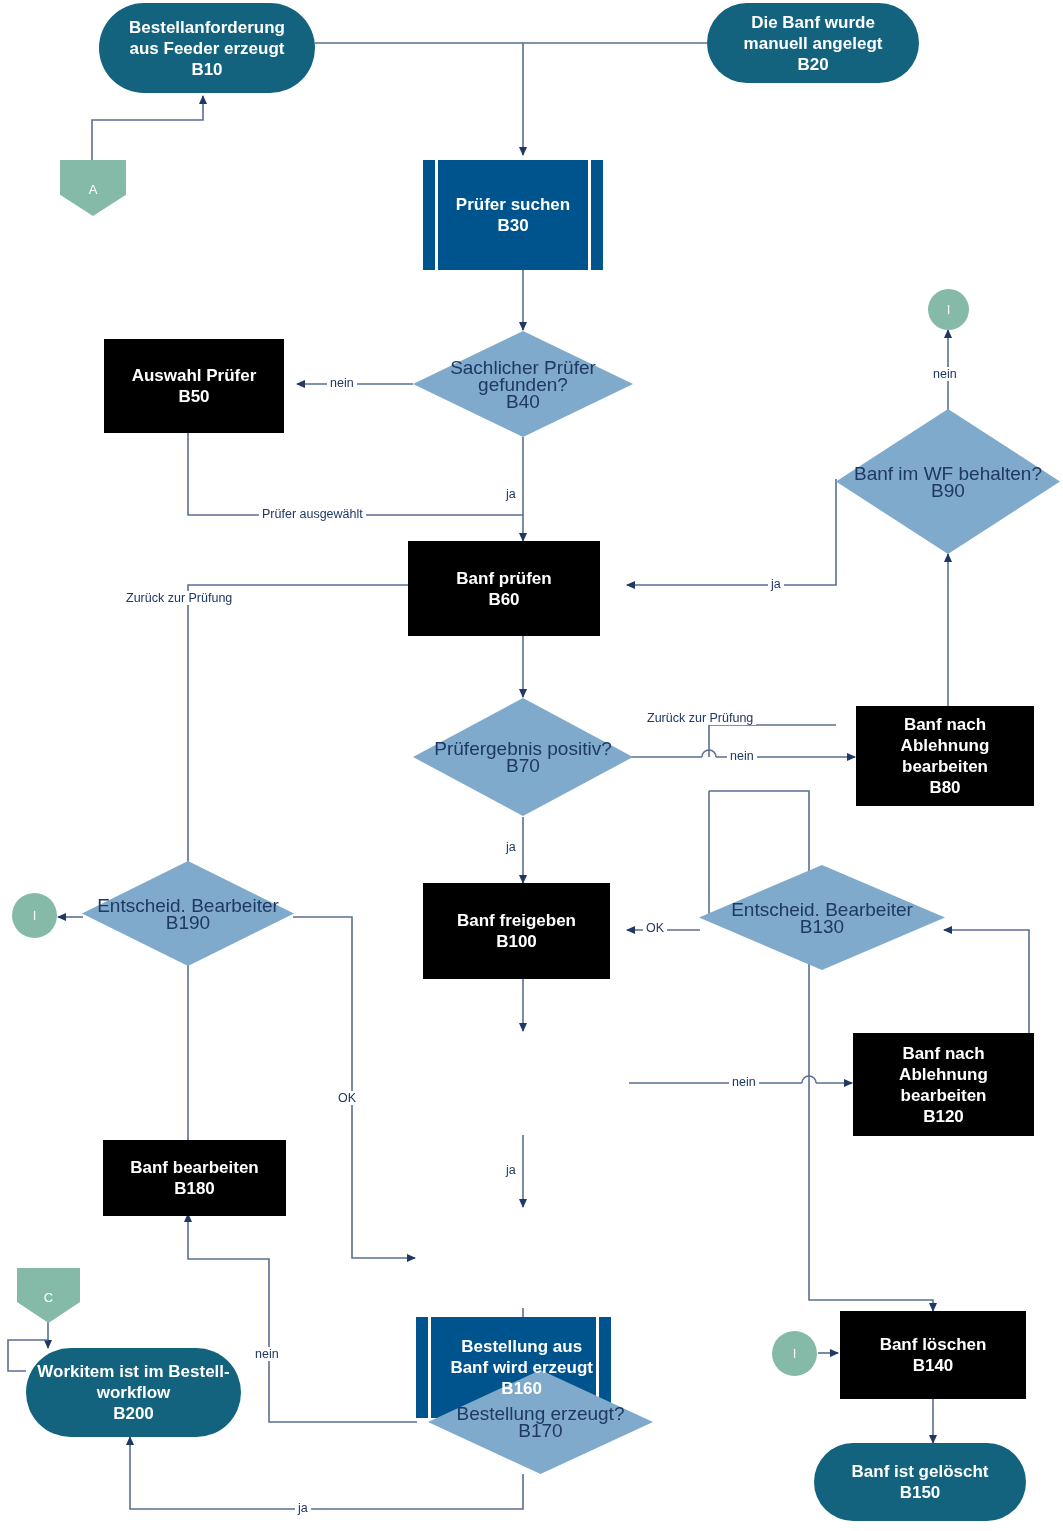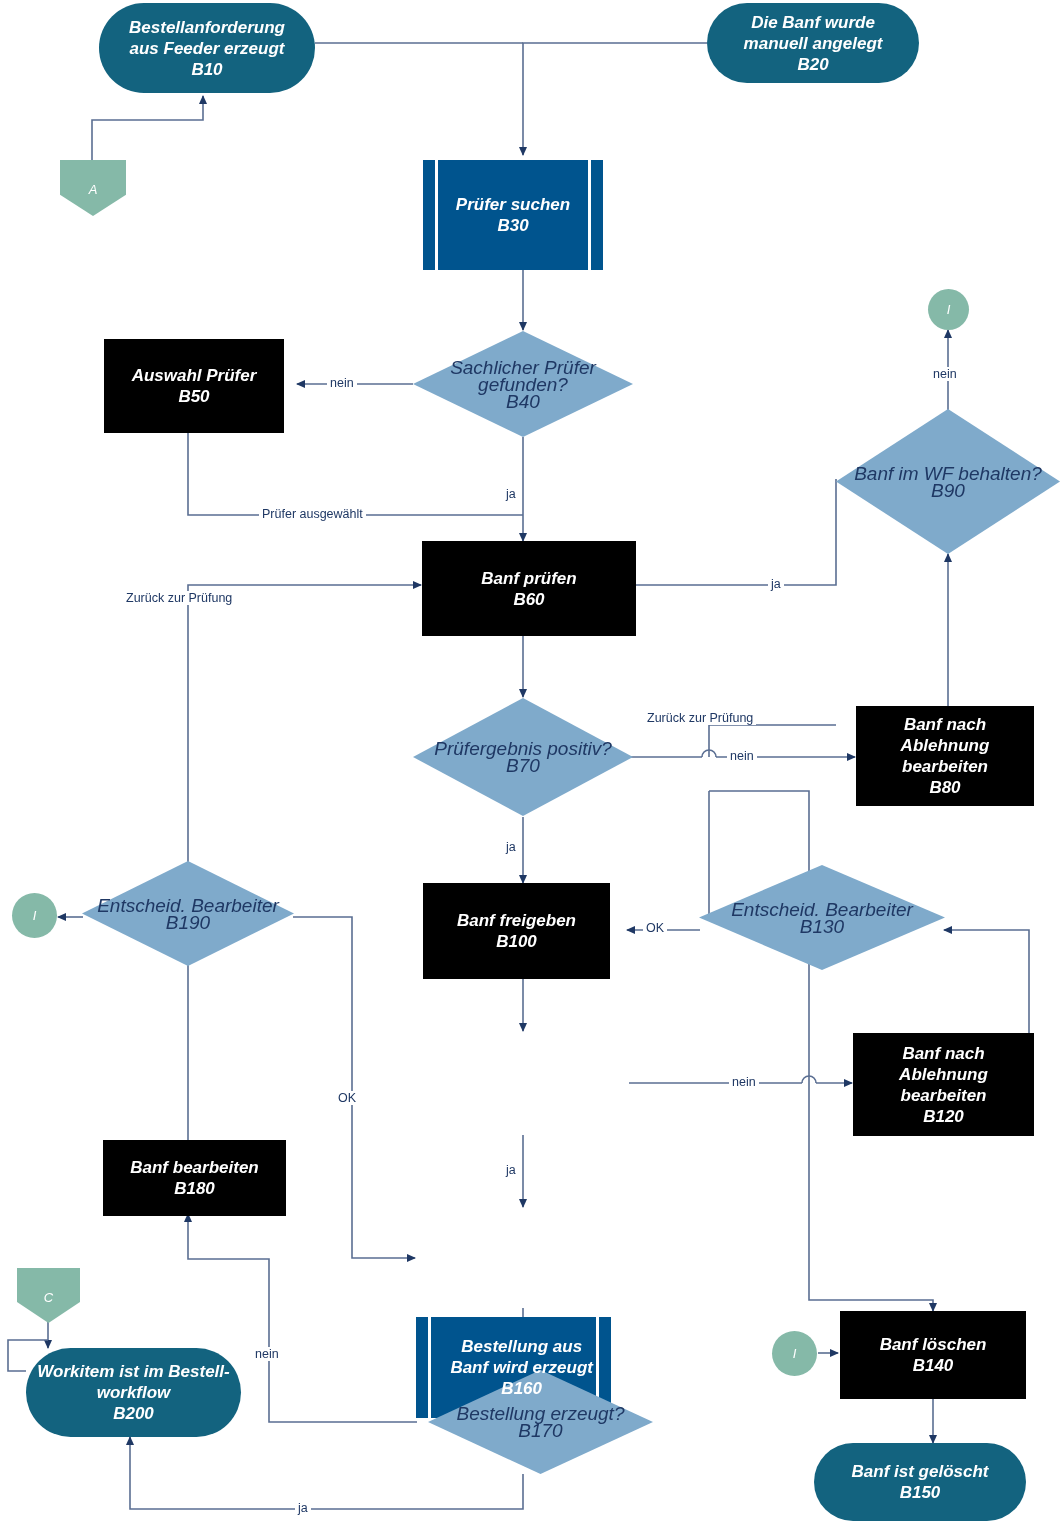--- a/index.html
+++ b/index.html
@@ -1,21 +1,21 @@
 <!DOCTYPE html>
 <html><head>
 <meta charset="utf-8">
 <title>Banf Workflow Flussdiagramm</title>
 <style>
   html,body{margin:0;padding:0;background:#ffffff;}
   body{font-family:"Liberation Sans", sans-serif;}
   #canvas{position:relative;width:1063px;height:1531px;background:#ffffff;overflow:hidden;}
   svg.edges{position:absolute;left:0;top:0;width:1063px;height:1531px;pointer-events:none;}
 
-  .node{position:absolute;box-sizing:border-box;display:flex;align-items:center;justify-content:center;text-align:center;font-style:italic;}
+  .node{position:absolute;box-sizing:border-box;display:flex;align-items:center;justify-content:center;text-align:center;}
 
   .terminator{
     background:#13637F;color:#ffffff;font-weight:bold;font-size:17px;line-height:21px;
     border-radius:999px;
   }
   .process{
     background:#000000;color:#ffffff;font-weight:bold;font-size:17px;line-height:21px;
   }
   .predefined{
     background:#00548E;color:#ffffff;font-weight:bold;font-size:17px;line-height:21px;
@@ -168,21 +168,21 @@
     </div>
   </div>
 
   <div class="node process" style="left:104px;top:339px;width:180px;height:94px;">
     <div>
       <div>Auswahl Prüfer</div>
       <div>B50</div>
     </div>
   </div>
 
-  <div class="node process" style="left:422px;top:541px;width:214px;height:95px;">
+  <div class="node process" style="left:408px;top:541px;width:192px;height:95px;">
     <div>
       <div>Banf prüfen</div>
       <div>B60</div>
     </div>
   </div>
 
   <div class="node decision" style="left:413px;top:698px;width:220px;height:118px;">
     <span class="dshape"></span>
     <div class="dtxt">
       <div>Prüfergebnis positiv?</div>

